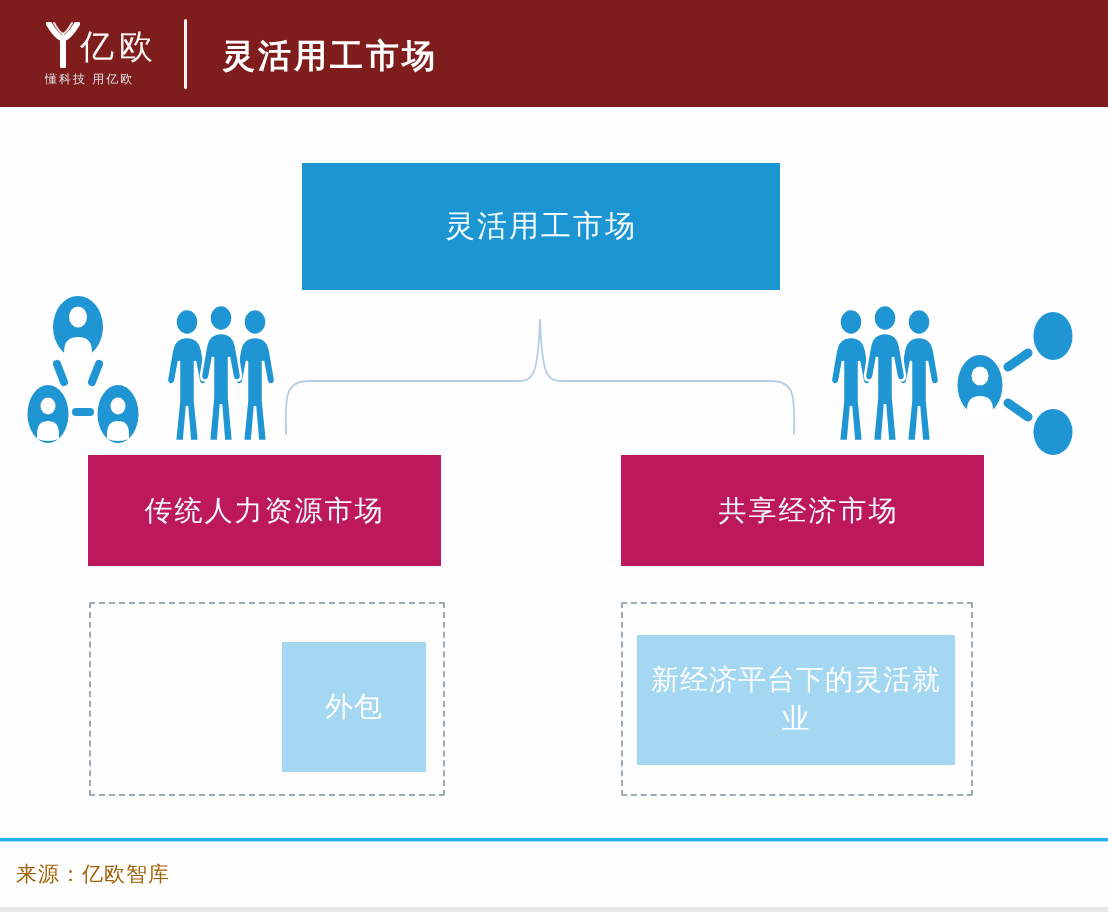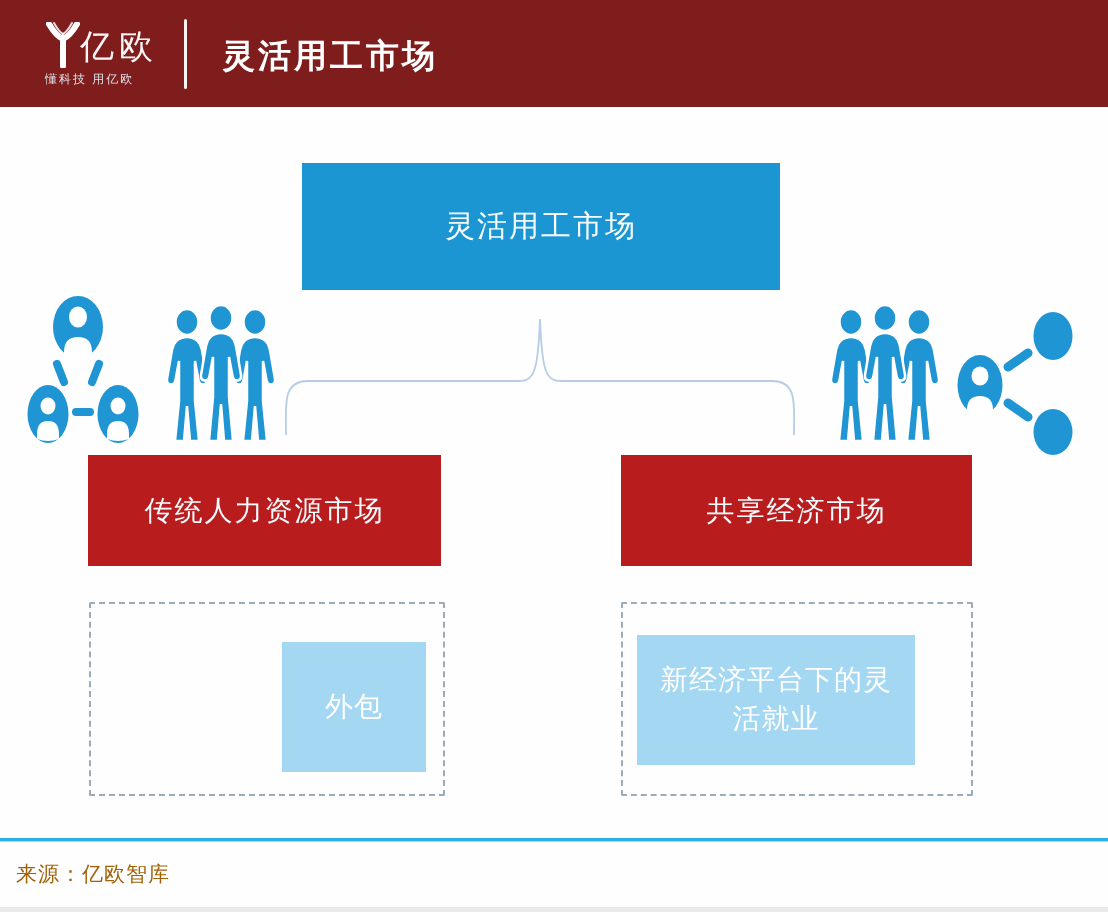--- a/index.html
+++ b/index.html
@@ -20,35 +20,35 @@
     position:absolute;left:302px;top:163px;width:478px;height:127px;background:#1b96d3;
     color:#f6fcff;font-size:30px;letter-spacing:2px;display:flex;align-items:center;justify-content:center;
   }
   .brace{position:absolute;left:270px;top:295px;}
   .icon-svg{position:absolute;}
   .net-icon{left:20px;top:290px;}
   .crowd-left{left:165px;top:305px;}
   .crowd-right{left:829px;top:305px;}
   .share-icon{left:948px;top:298px;}
   .branch-box{
-    position:absolute;top:455px;height:111px;background:#b91c1c;
+    position:absolute;top:455px;height:111px;background:#be185d;
     color:#f4fbfe;font-size:28px;letter-spacing:2px;display:flex;align-items:center;justify-content:center;
   }
   .branch-left{left:88px;width:353px;}
-  .branch-right{left:621px;width:351px;}
+  .branch-right{left:621px;width:351px;padding-left:12px;}
   .dashed-group{position:absolute;top:602px;height:194px;border:2px dashed #9cabb8;border-radius:2px;box-sizing:border-box;}
   .dash-left{left:89px;width:356px;}
   .dash-right{left:621px;width:352px;}
   .light-box{
     position:absolute;top:38px;height:130px;background:#a4d7f2;color:#fff;
     font-size:28px;letter-spacing:1px;display:flex;align-items:center;justify-content:center;text-align:center;
   }
   .lb-1{left:22px;width:145px;}
   .lb-2{left:191px;width:144px;}
-  .lb-wide{left:14px;top:31px;width:278px;line-height:1.38;padding:0 14px;box-sizing:border-box;}
+  .lb-wide{left:14px;top:31px;width:318px;line-height:1.38;padding:0 14px;box-sizing:border-box;}
   
   .footer-rule{position:absolute;left:0;top:838px;width:1108px;height:3px;background:#27b0e7;border-bottom:1px solid #9fdcf4;}
   .footer-src{position:absolute;left:16px;top:860px;color:#a16207;font-size:21px;letter-spacing:1px;}
   .footer-site{position:absolute;right:18px;top:858px;color:#4c4b61;font-size:22px;}
   .bottom-strip{position:absolute;left:0;bottom:0;width:1108px;height:5px;background:#e9e9e9;}
 </style>
 </head>
 <body>
 
 <div class="page">

